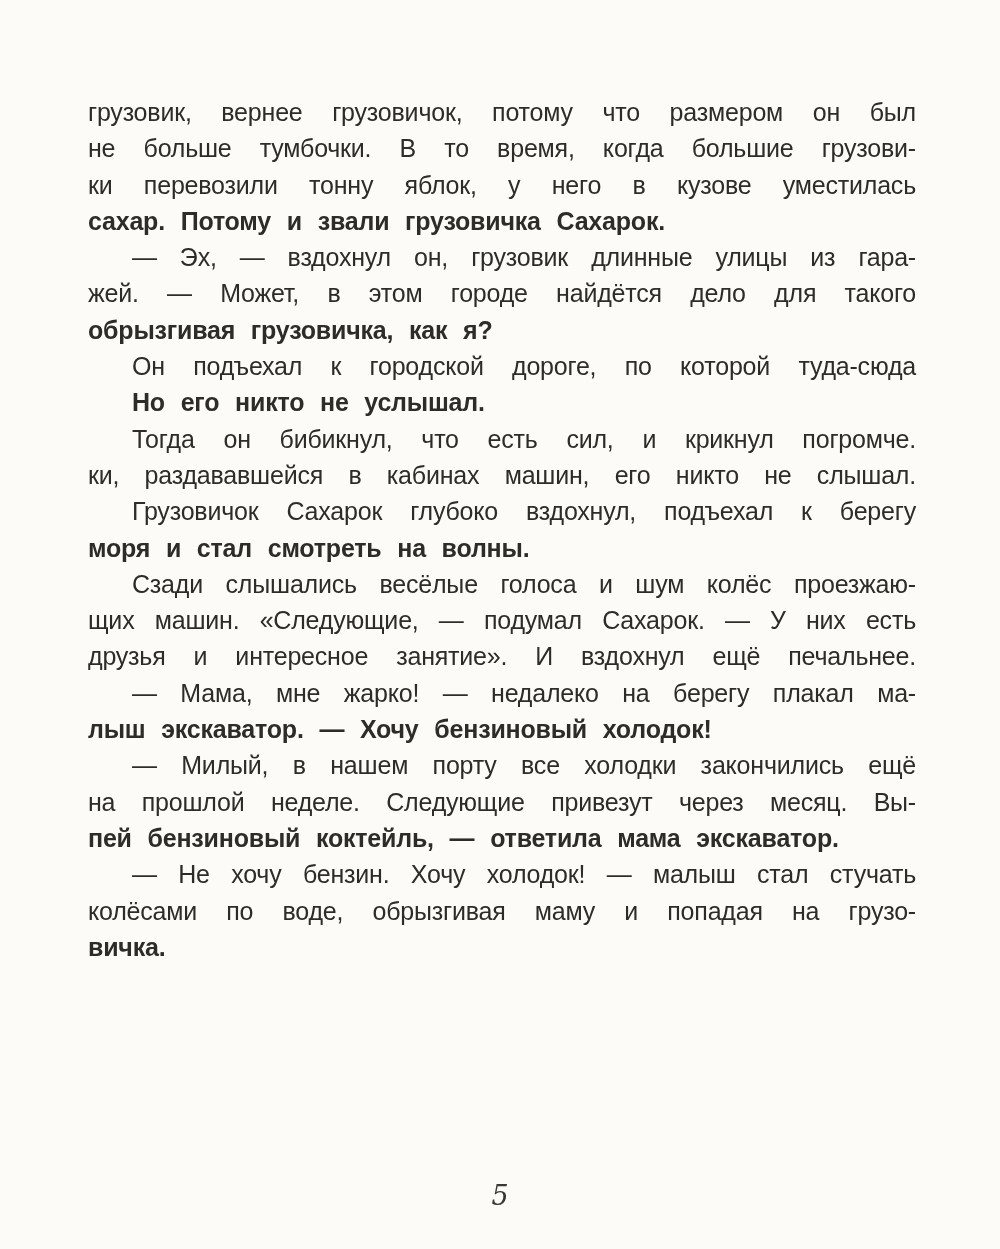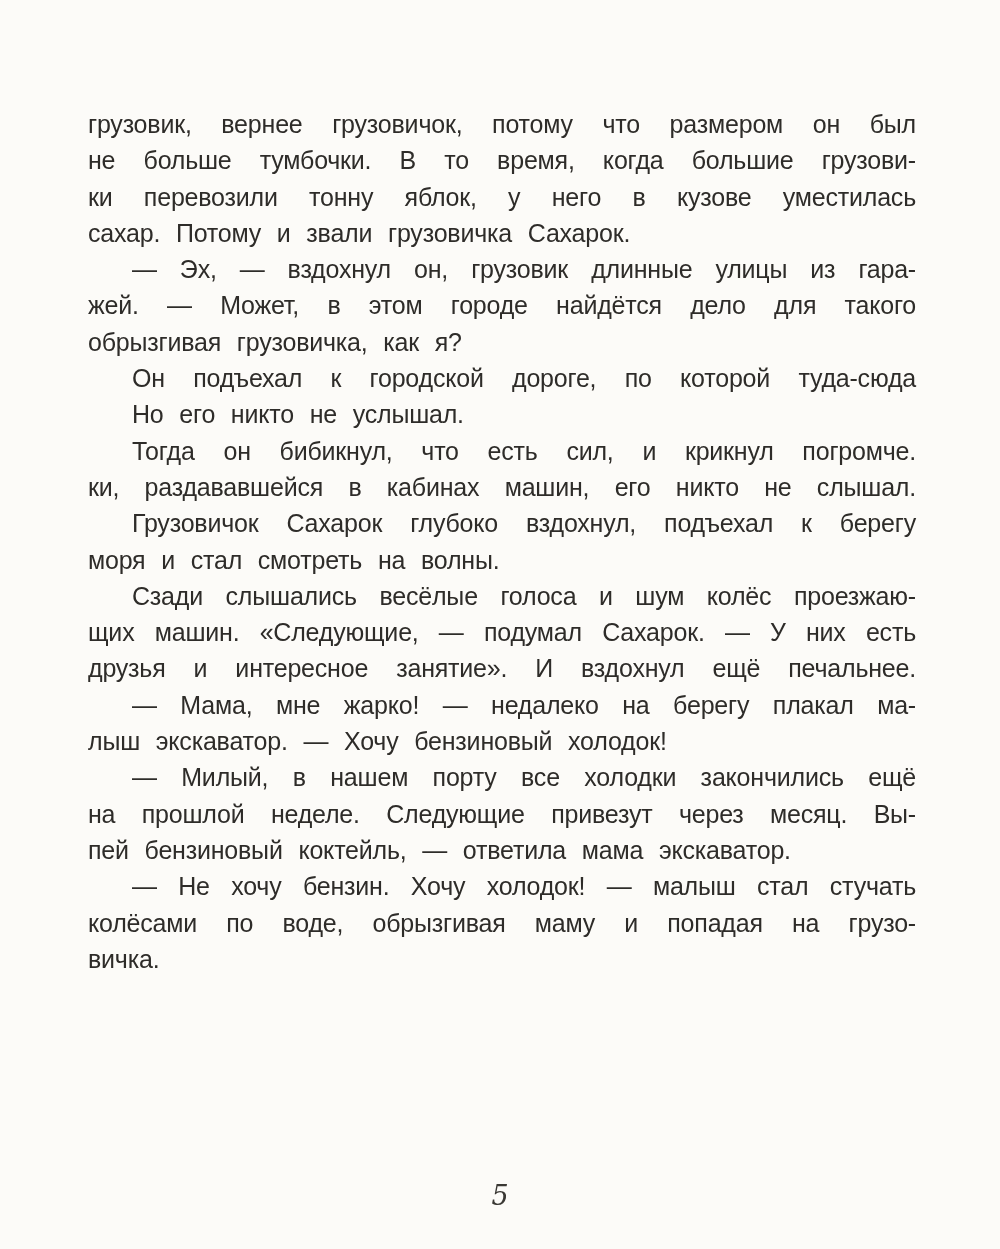--- a/index.html
+++ b/index.html
@@ -12,39 +12,40 @@
     position: relative;
     width: 1000px;
     height: 1249px;
     background: var(--paper);
     overflow: hidden;
     font-family: "Liberation Sans", "DejaVu Sans", sans-serif;
   }
   .text-block {
     position: absolute;
     left: 88px;
-    top: 106px;
+    top: 94px;
     width: 828px;
     color: var(--ink);
     font-size: 25px;
     letter-spacing: -0.2px;
   }
   .line {
     height: 36.3px;
     line-height: 36.3px;
     text-align: justify;
     text-align-last: justify;
     word-spacing: 2px;
     white-space: nowrap;
   }
   .in { padding-left: 44px; }
   .nj {
     text-align: right;
     text-align-last: left;
     word-spacing: 9px;
+    font-weight: bold;
   }
   .page-number {
     position: absolute;
     top: 1180px;
     left: 0;
     width: 100%;
     text-align: center;
     color: #3a3834;
     font-family: "DejaVu Serif", serif;
     font-style: italic;

